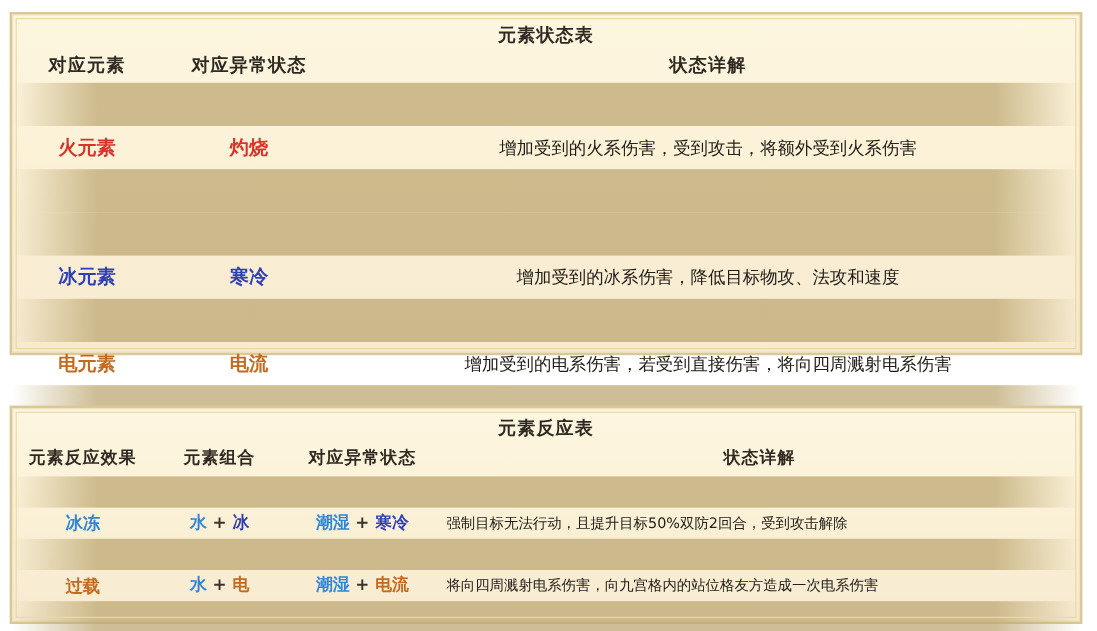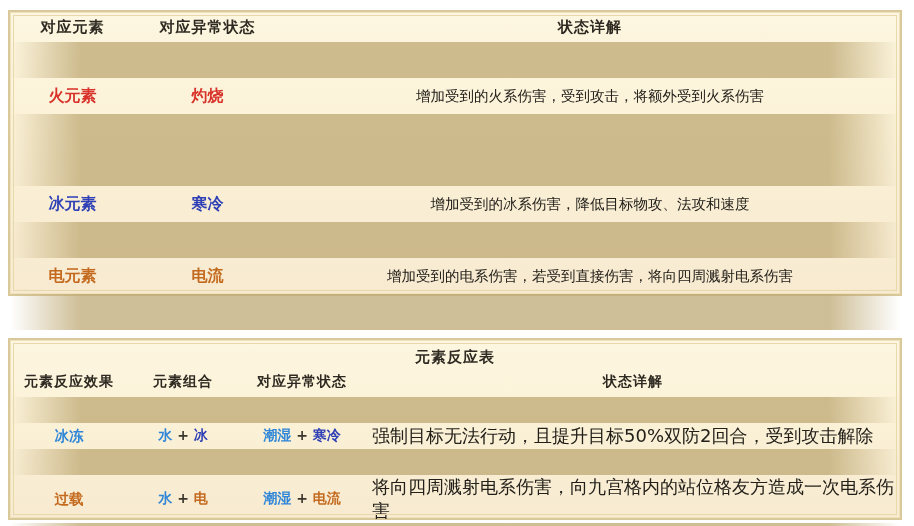--- a/index.html
+++ b/index.html
@@ -59,29 +59,30 @@
   
   #tbl-status td{ height:36px; }
   #tbl-status .c-elem{ font-weight:bold; font-size:16px; }
   #tbl-status .c-state{ font-weight:bold; font-size:16px; }
   #tbl-status .c-detail{ color:#23201a; font-size:14.5px; text-align:center; }
 
   
   #tbl-reaction td{ height:26px; }
   #tbl-reaction .c-eff{ font-weight:bold; font-size:14.5px; }
   #tbl-reaction .c-combo,#tbl-reaction .c-state{ font-weight:bold; font-size:14px; }
-  #tbl-reaction .c-detail{ color:#23201a; font-size:18px; text-align:left; padding-left:6px; }
+  #tbl-reaction .c-detail{ color:#23201a; font-size:12px; text-align:left; padding-left:6px; }
   #tbl-reaction .hdr th{ font-size:14px; }
 
   .plus{ color:#3a352c; font-weight:bold; }
 </style>
 </head>
 <body>
 
 <div class="panel" id="panel-status">
+  <div class="panel-title">元素状态表</div>
   <table id="tbl-status">
     <colgroup>
         <col style="width:125px">
         <col style="width:145px">
         <col>
       </colgroup>
     <tbody>
         <tr class="hdr">
       <th>对应元素</th>
       <th>对应异常状态</th>

